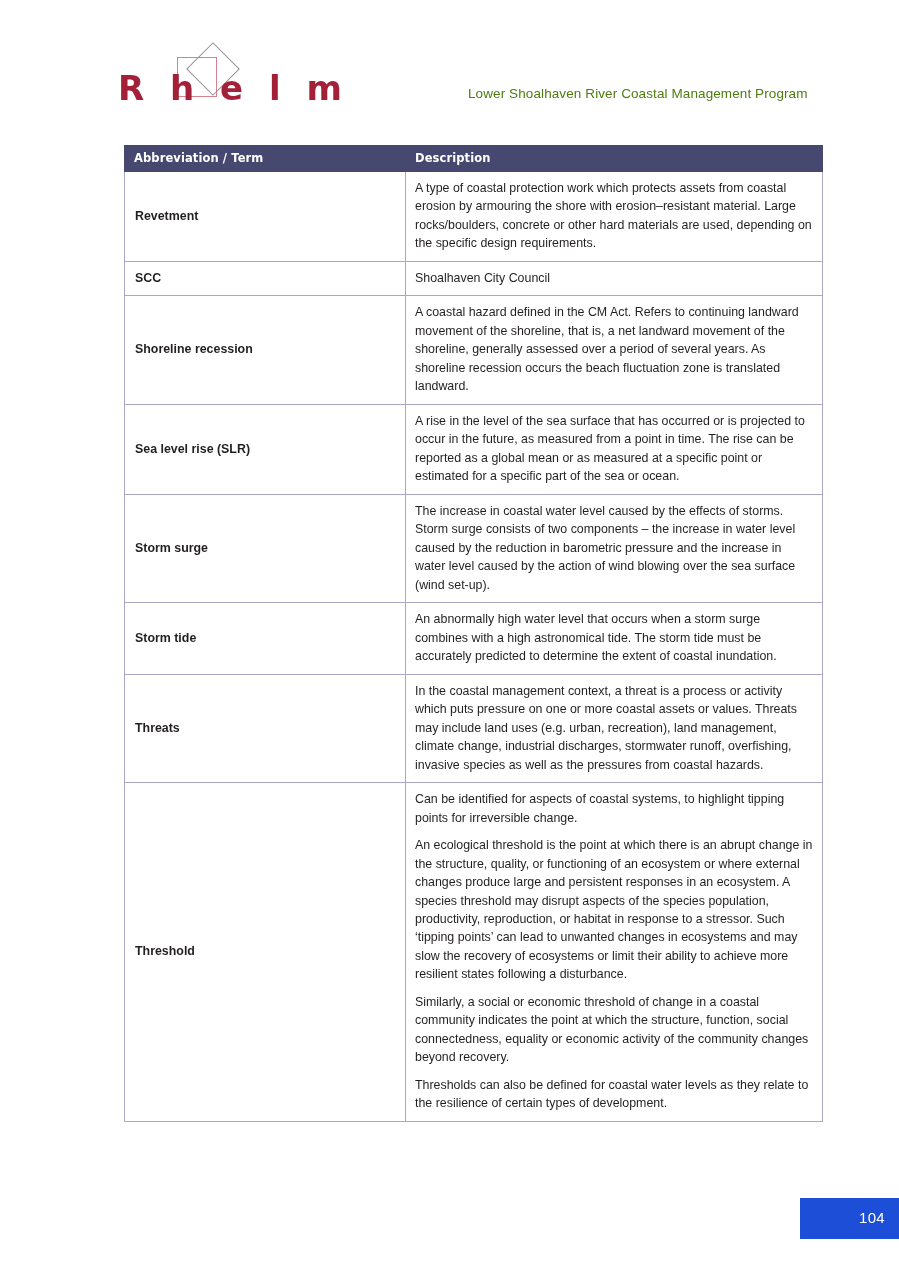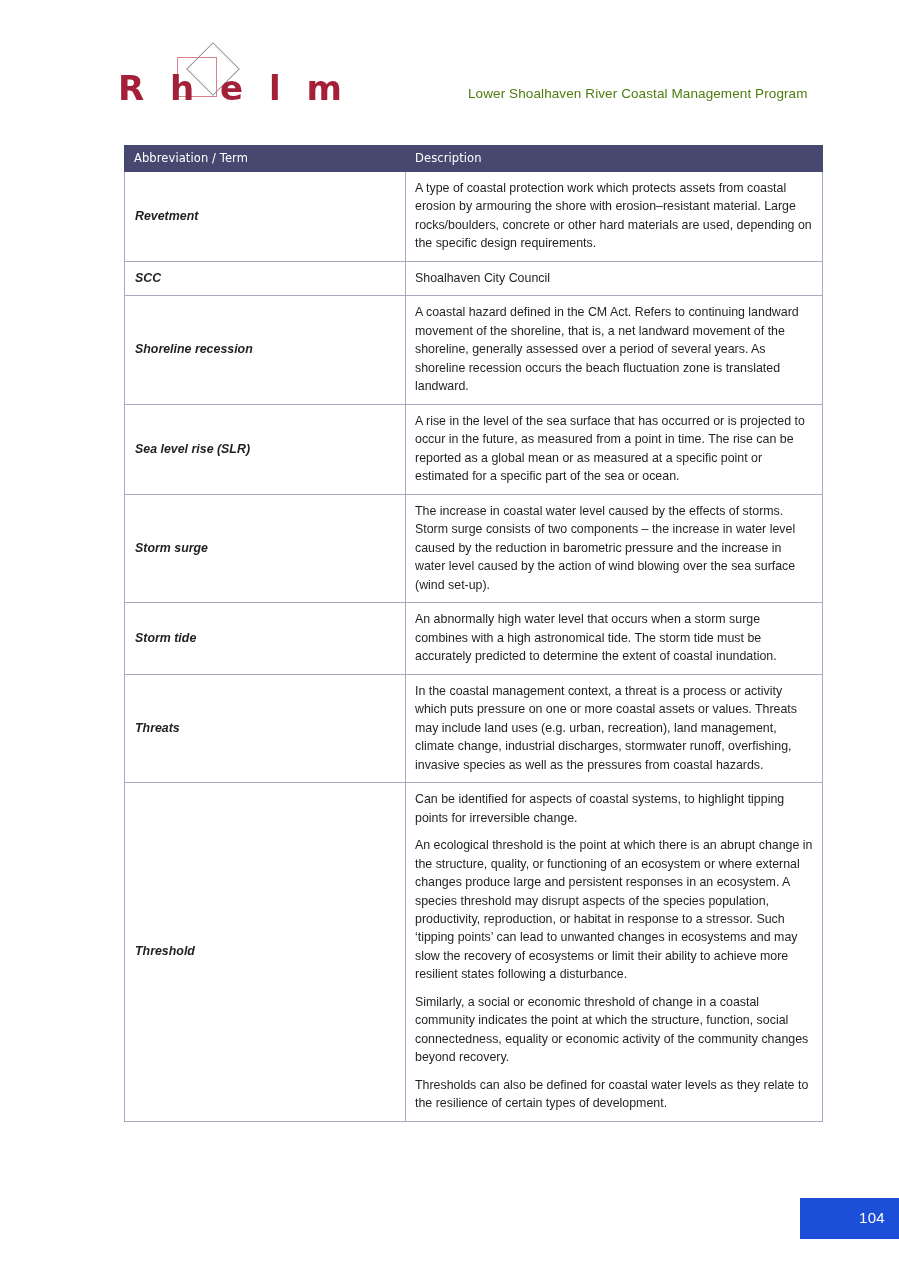--- a/index.html
+++ b/index.html
@@ -84,41 +84,40 @@
     border-collapse: collapse;
     table-layout: fixed;
   }
   .glossary-table col.c-term { width: 281px; }
   .glossary-table col.c-desc { width: 417px; }
 
   .glossary-table thead th {
     background: #474870;
     color: #ffffff;
     font-family: "DejaVu Sans", sans-serif;
-    font-weight: 400;
+    font-weight: 700;
     font-size: 11.5px;
     text-align: left;
     padding: 5px 9px 6px 9px;
     border: 1px solid #474870;
     vertical-align: middle;
     letter-spacing: 0.1px;
   }
 
   .glossary-table tbody td {
     border: 1px solid #a9a8c4;
     padding: 7px 9px 8px 9px;
     font-size: 12.4px;
     line-height: 1.49;
     vertical-align: top;
   }
   .glossary-table tbody td.term {
     font-weight: 700;
     vertical-align: middle;
     padding-left: 10px;
-    font-style: italic;
   }
   .glossary-table tbody td.desc p {
     margin: 0 0 9px 0;
   }
   .glossary-table tbody td.desc p:last-child {
     margin-bottom: 0;
   }
 
   
   .page-number-box {

